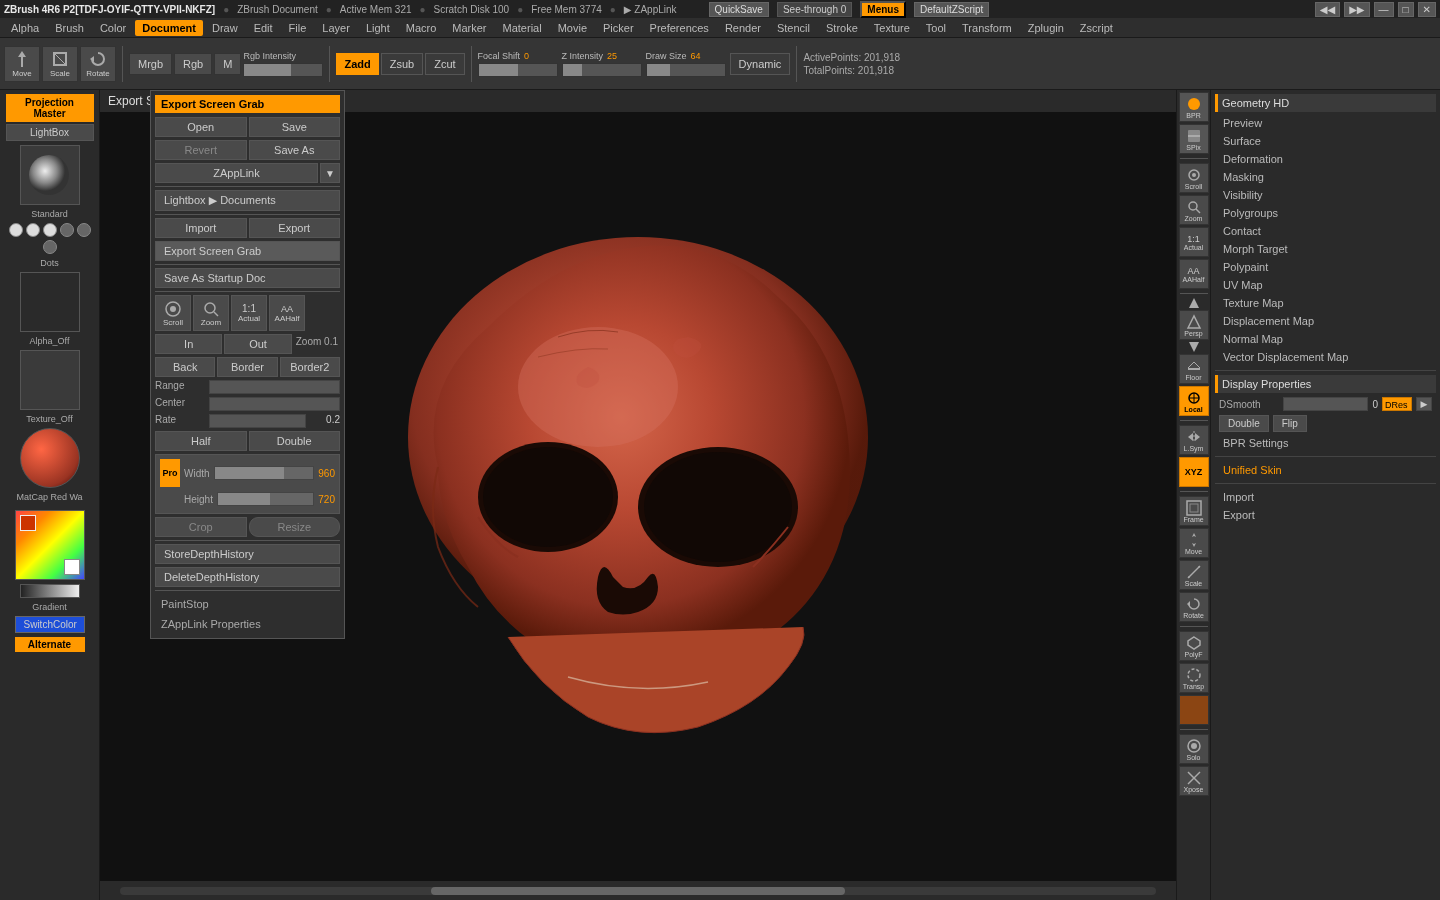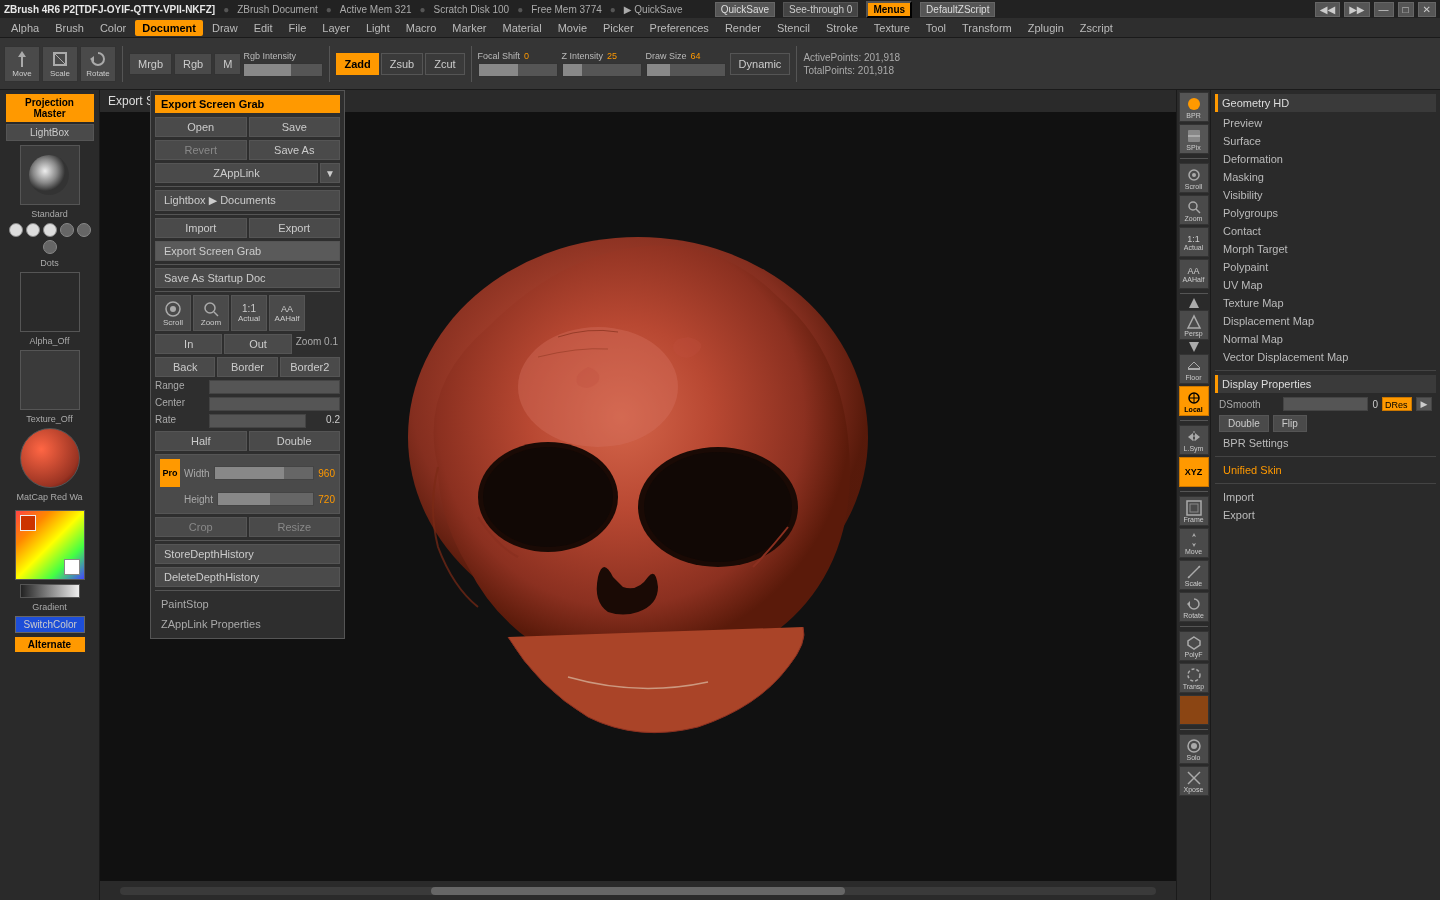--- a/index.html
+++ b/index.html
@@ -492,21 +492,21 @@
   <span class="top-bar-title">ZBrush 4R6 P2[TDFJ-OYIF-QTTY-VPII-NKFZ]</span>
   <span class="top-bar-sep">●</span>
   <span class="top-bar-item">ZBrush Document</span>
   <span class="top-bar-sep">●</span>
   <span class="top-bar-item">Active Mem 321</span>
   <span class="top-bar-sep">●</span>
   <span class="top-bar-item">Scratch Disk 100</span>
   <span class="top-bar-sep">●</span>
   <span class="top-bar-item">Free Mem 3774</span>
   <span class="top-bar-sep">●</span>
-  <span class="top-bar-item">▶ QuickSave</span>
+  <span class="top-bar-item">▶ ZAppLink</span>
   <button class="quicksave-btn">QuickSave</button>
   <span class="see-through-btn">
     <span>See-through</span>
     <span>0</span>
   </span>
   <button class="menus-btn">Menus</button>
   <button class="default-zscript-btn">DefaultZScript</button>
   <div class="top-bar-right">
     <button class="win-btn">◀◀</button>
     <button class="win-btn">▶▶</button>
@@ -770,21 +770,21 @@
         <span style="font-size:10px;color:#aaa;">Height</span>
         <div style="flex:1;height:14px;background:#666;border:1px solid #444;">
           <div style="width:55%;height:100%;background:#888;"></div>
         </div>
         <span style="font-size:10px;color:#f90;">720</span>
       </div>
     </div>
 
     <div class="dp-row">
       <button class="dp-btn" style="color:#888;">Crop</button>
-      <button class="dp-btn" style="color:#888;">Resize</button>
+      <button class="dp-btn" style="color:#888;border-radius:9px;">Resize</button>
     </div>
 
     <div style="height:1px;background:#555;margin:3px 0;"></div>
 
     <button class="dp-full-btn">StoreDepthHistory</button>
     <button class="dp-full-btn">DeleteDepthHistory</button>
 
     <div style="height:1px;background:#555;margin:3px 0;"></div>
 
     <div style="padding:4px 6px;font-size:11px;color:#aaa;cursor:pointer;">PaintStop</div>

